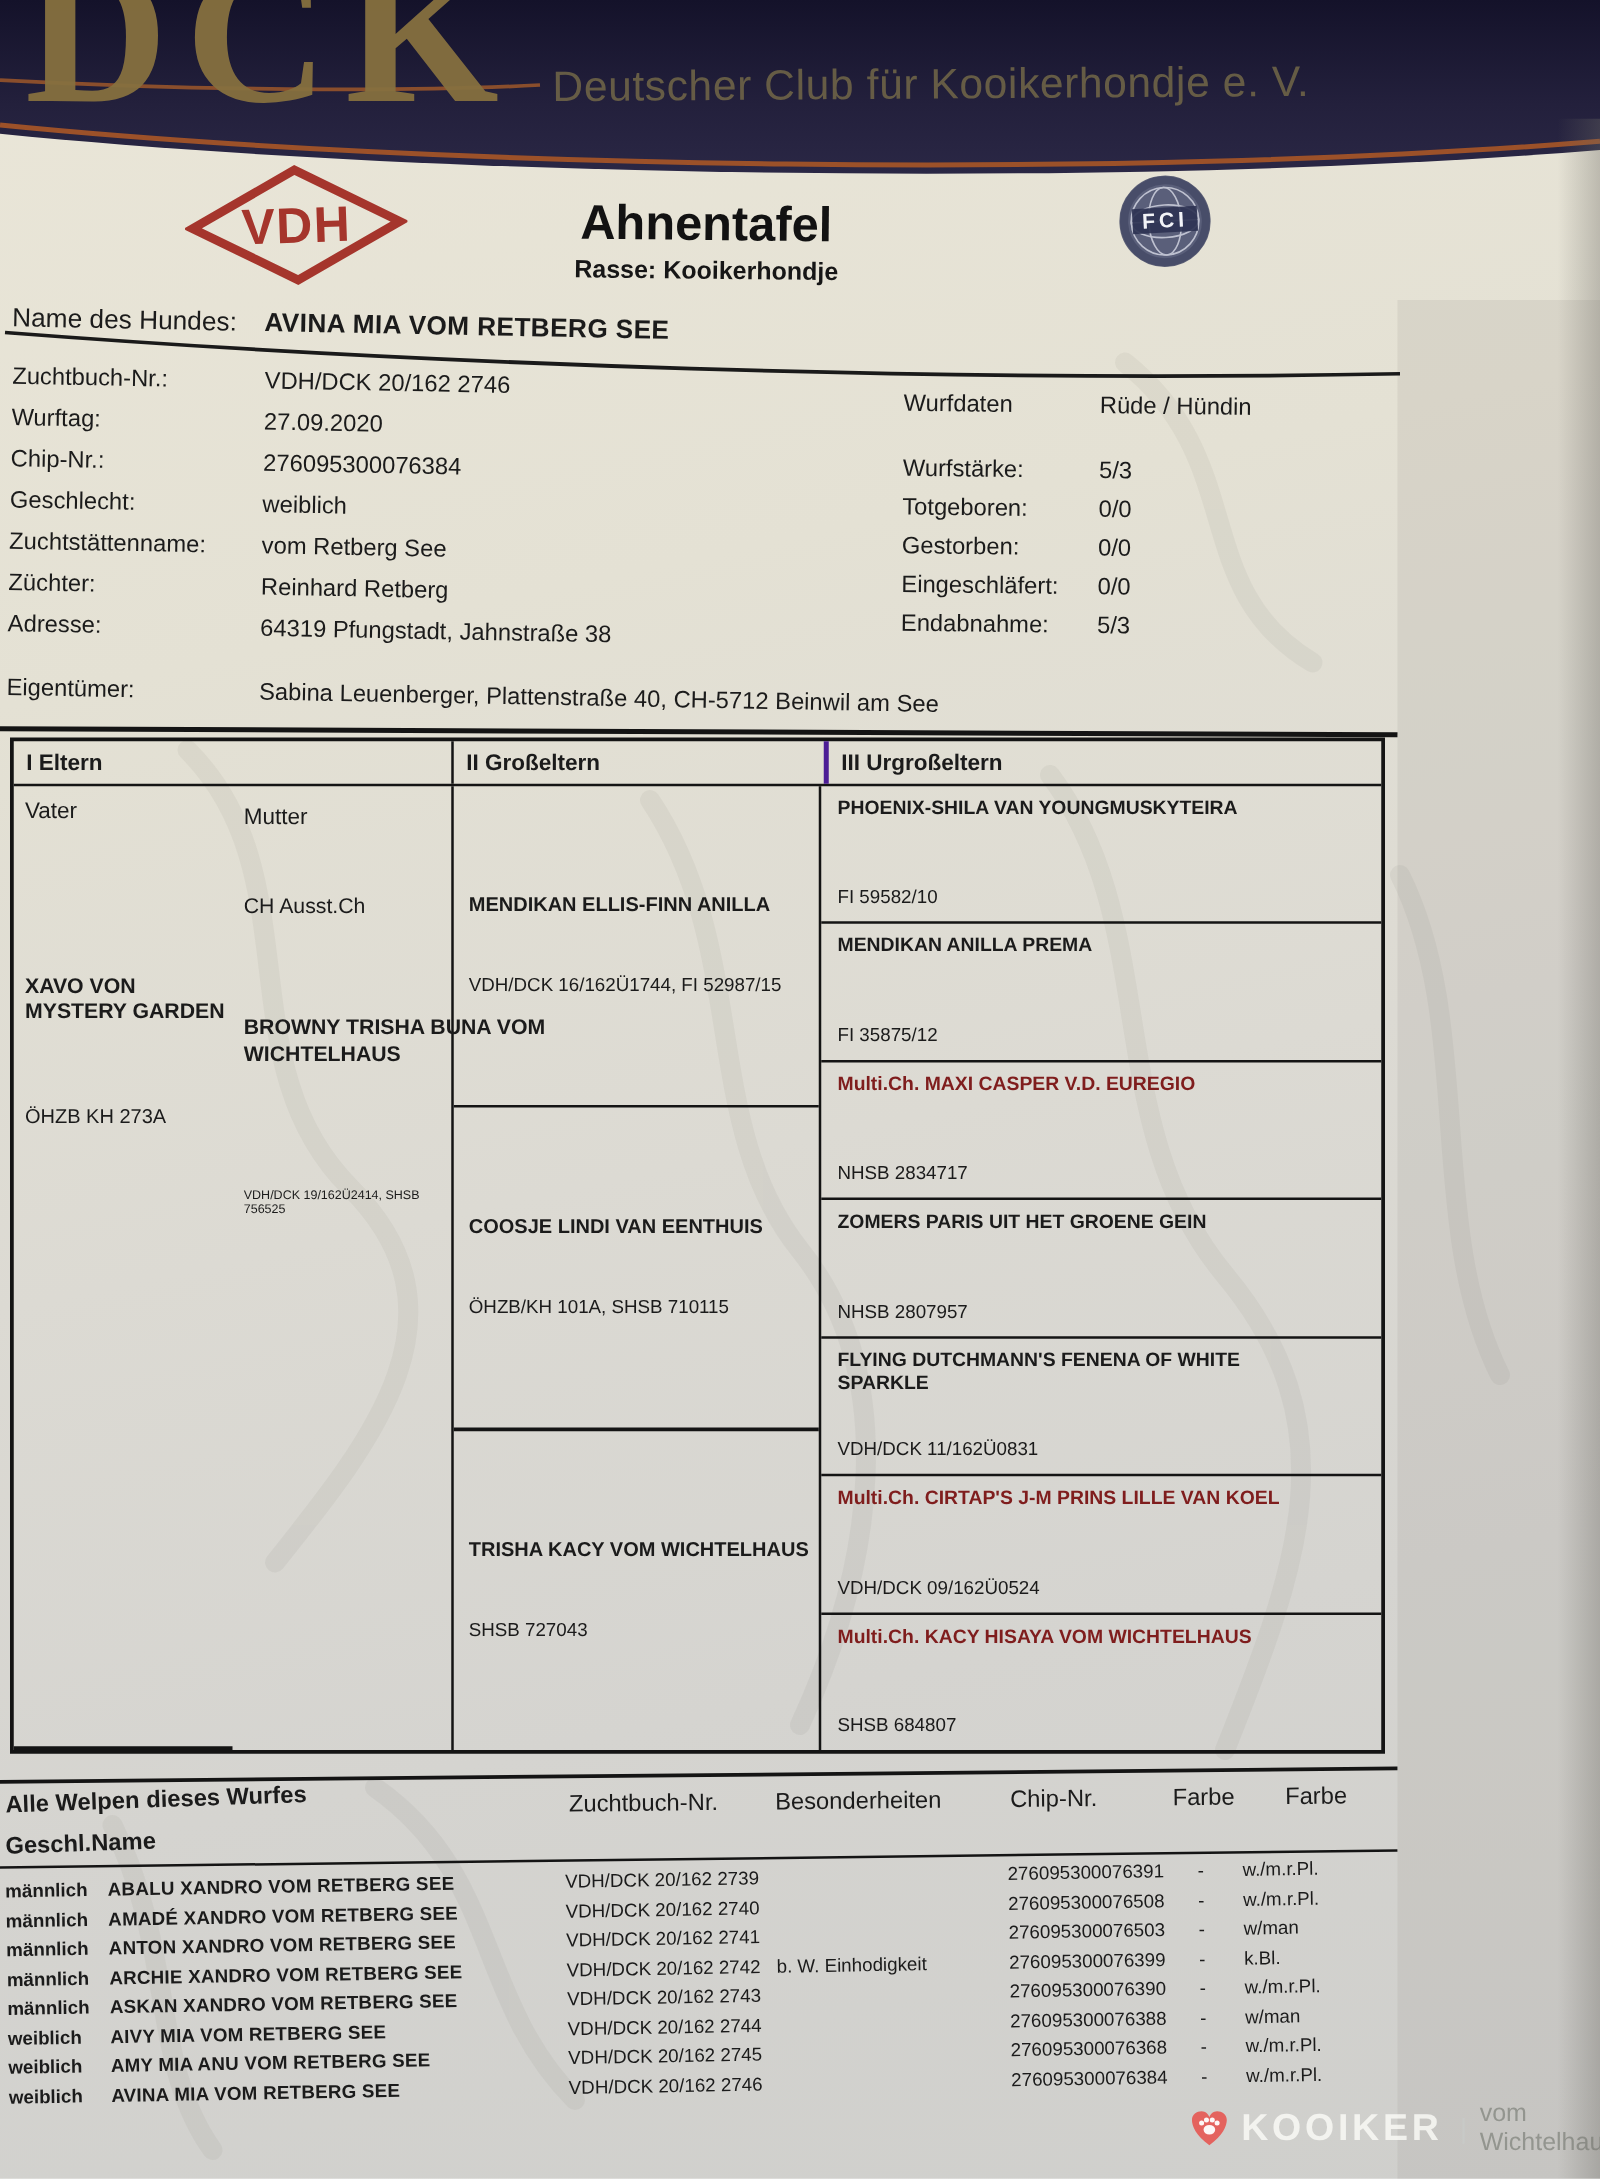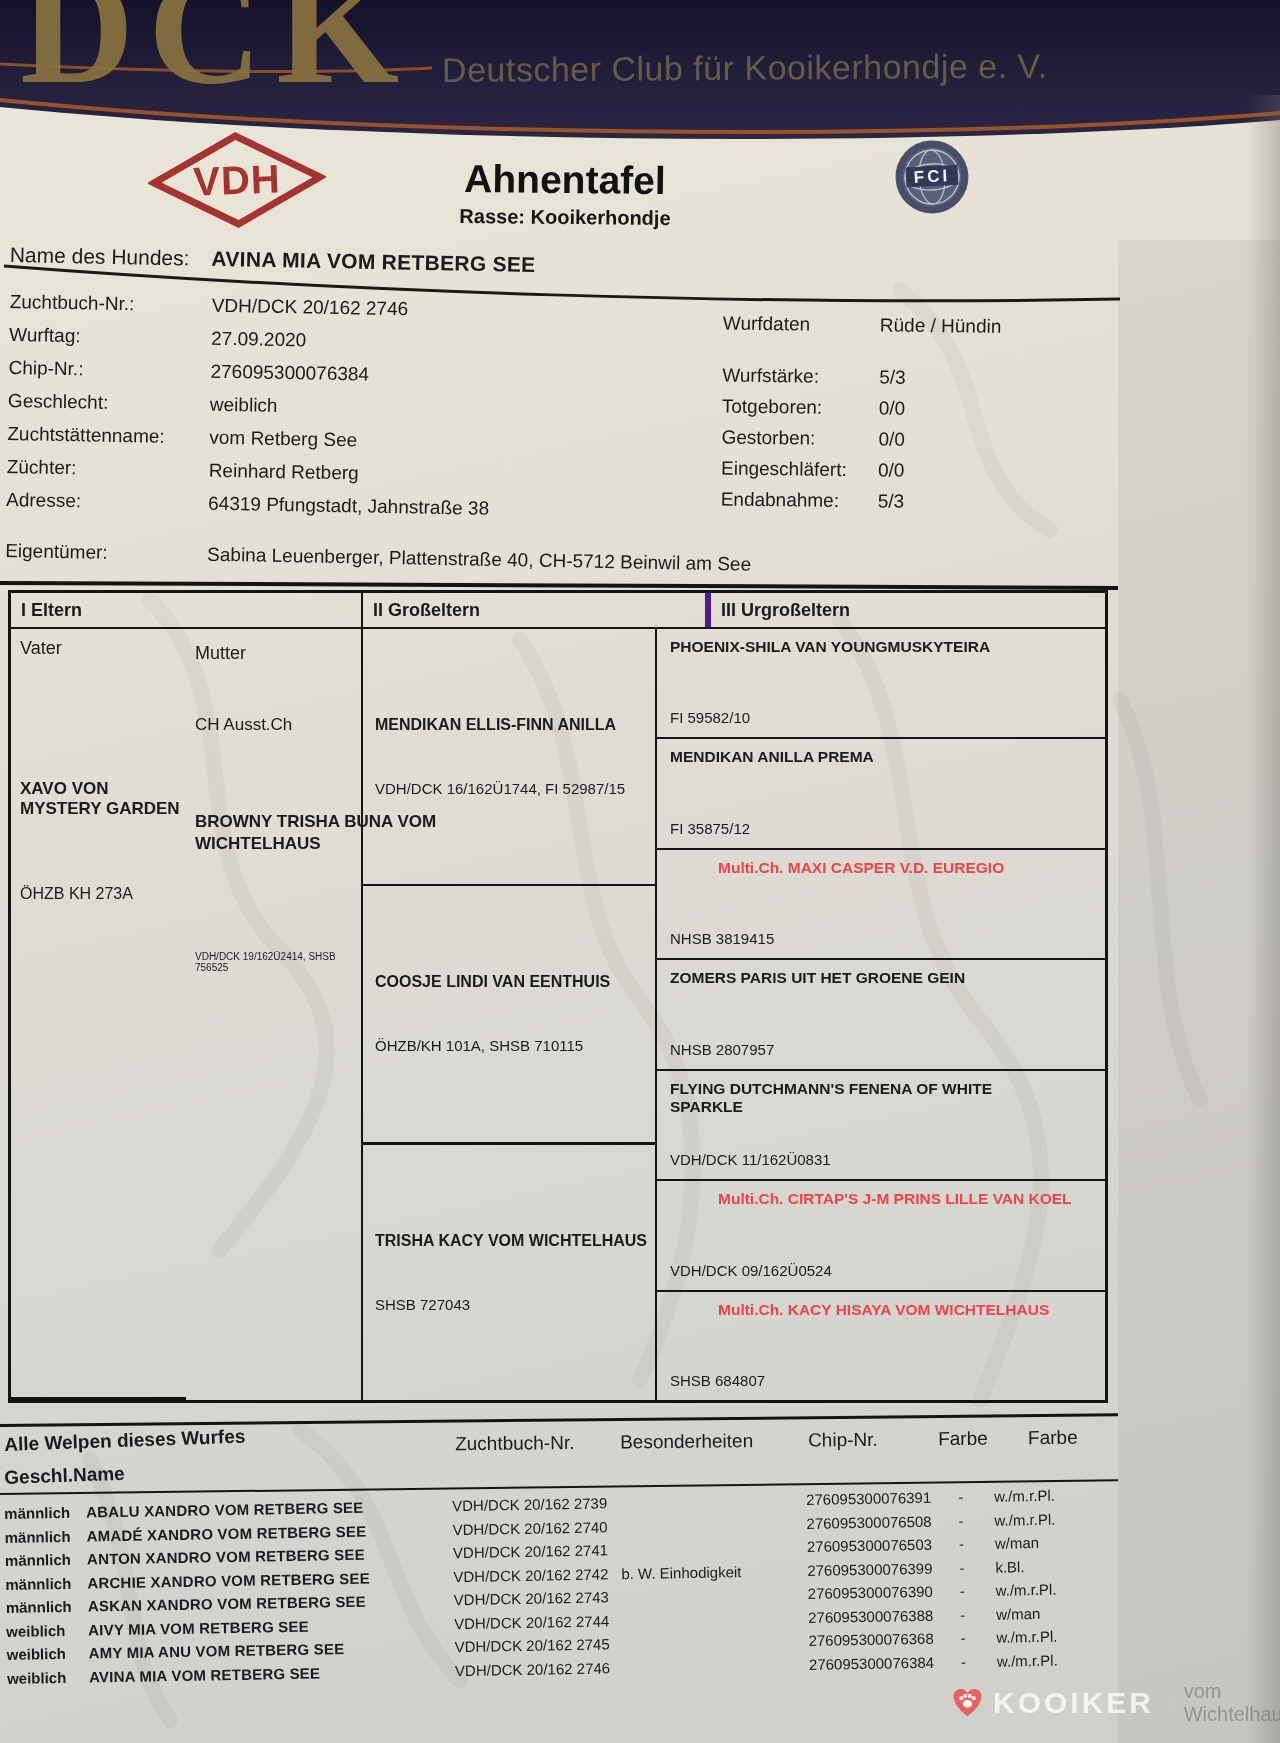--- a/index.html
+++ b/index.html
@@ -56,41 +56,41 @@
   .wlabel{width:157px;margin-left:43px;font-size:19px;}
   .wvalue{font-size:19px;}
   .divider-thick{position:absolute;top:581px;left:0;width:1118px;height:4px;background:#141414;
     z-index:5;transform:rotate(.25deg);transform-origin:left top;}
   
   .ptable{position:absolute;top:590px;left:8px;width:1100px;height:813px;z-index:5;
     border:3px solid #141414;box-sizing:border-box;display:flex;flex-direction:column;}
   .phead{display:flex;height:36px;border-bottom:2px solid #141414;box-sizing:border-box;}
   .ph{padding:7px 0 0 10px;font-size:18px;font-weight:700;box-sizing:border-box;}
   .ph1{width:352px;border-right:2px solid #141414;}
-  .ph2{width:348px;border-right:6px solid #4c1d95;}
+  .ph2{width:300px;border-right:4px solid #4c1d95;}
   .ph3{flex:1;}
   .pbody{display:flex;flex:1;min-height:0;}
   .pc1{width:352px;border-right:2px solid #141414;display:flex;flex-direction:row;box-sizing:border-box;}
   .pc2{width:294px;border-right:2px solid #141414;display:flex;flex-direction:column;box-sizing:border-box;}
   .pc3{flex:1;display:flex;flex-direction:column;}
   .parent-cell{flex:1;position:relative;}
   .parent-cell.thick{border-bottom:3px solid #141414;}
   .gp-cell{flex:1;display:flex;flex-direction:column;justify-content:center;gap:46px;
     padding-left:12px;border-bottom:2px solid #141414;box-sizing:border-box;}
   .gp-cell.thick{border-bottom:3px solid #141414;}
   .gp-cell.last{border-bottom:none;}
   .gg-cell{flex:1;display:flex;flex-direction:column;justify-content:space-between;
     padding:9px 10px 11px 13px;border-bottom:2px solid #141414;box-sizing:border-box;}
   .gg-cell.thick{border-bottom:3px solid #141414;}
   .gg-cell.last{border-bottom:none;}
   .pname{font-size:16px;font-weight:700;}
   .gg-cell .pname{font-size:15.5px;}
   .narrow{max-width:330px;}
   .preg{font-size:15px;}
-  .red{color:#ef4444;margin-left:48px;}
+  .red{color:#7f1d1d;}
   .sect-label{position:absolute;top:9px;left:9px;font-size:18px;}
   .v-name{position:absolute;top:150px;left:9px;font-size:17px;font-weight:700;}
   .v-reg{position:absolute;top:256px;left:9px;font-size:16px;}
   .m-sect{position:absolute;top:14px;left:9px;font-size:18px;}
   .m-titles{position:absolute;top:86px;left:9px;font-size:17px;}
   .m-name{position:absolute;top:182px;left:9px;width:330px;font-size:17px;font-weight:700;line-height:1.3;}
   .m-reg{position:absolute;top:322px;left:9px;font-size:10px;}
   
   .wline-top{position:absolute;top:1424px;left:0;width:1118px;height:3px;background:#141414;z-index:5;
     transform:rotate(-.55deg);transform-origin:left top;}
@@ -278,21 +278,21 @@
       <div class="gg-cell">
         <div class="pname">PHOENIX-SHILA VAN YOUNGMUSKYTEIRA</div>
         <div class="preg">FI 59582/10</div>
       </div>
       <div class="gg-cell">
         <div class="pname">MENDIKAN ANILLA PREMA</div>
         <div class="preg">FI 35875/12</div>
       </div>
       <div class="gg-cell">
         <div class="pname red">Multi.Ch. MAXI CASPER V.D. EUREGIO</div>
-        <div class="preg">NHSB 3819415</div>
+        <div class="preg">NHSB 2834717</div>
       </div>
       <div class="gg-cell">
         <div class="pname">ZOMERS PARIS UIT HET GROENE GEIN</div>
         <div class="preg">NHSB 2807957</div>
       </div>
       <div class="gg-cell">
         <div class="pname narrow">FLYING DUTCHMANN'S FENENA OF WHITE SPARKLE</div>
         <div class="preg">VDH/DCK 11/162Ü0831</div>
       </div>
       <div class="gg-cell">

